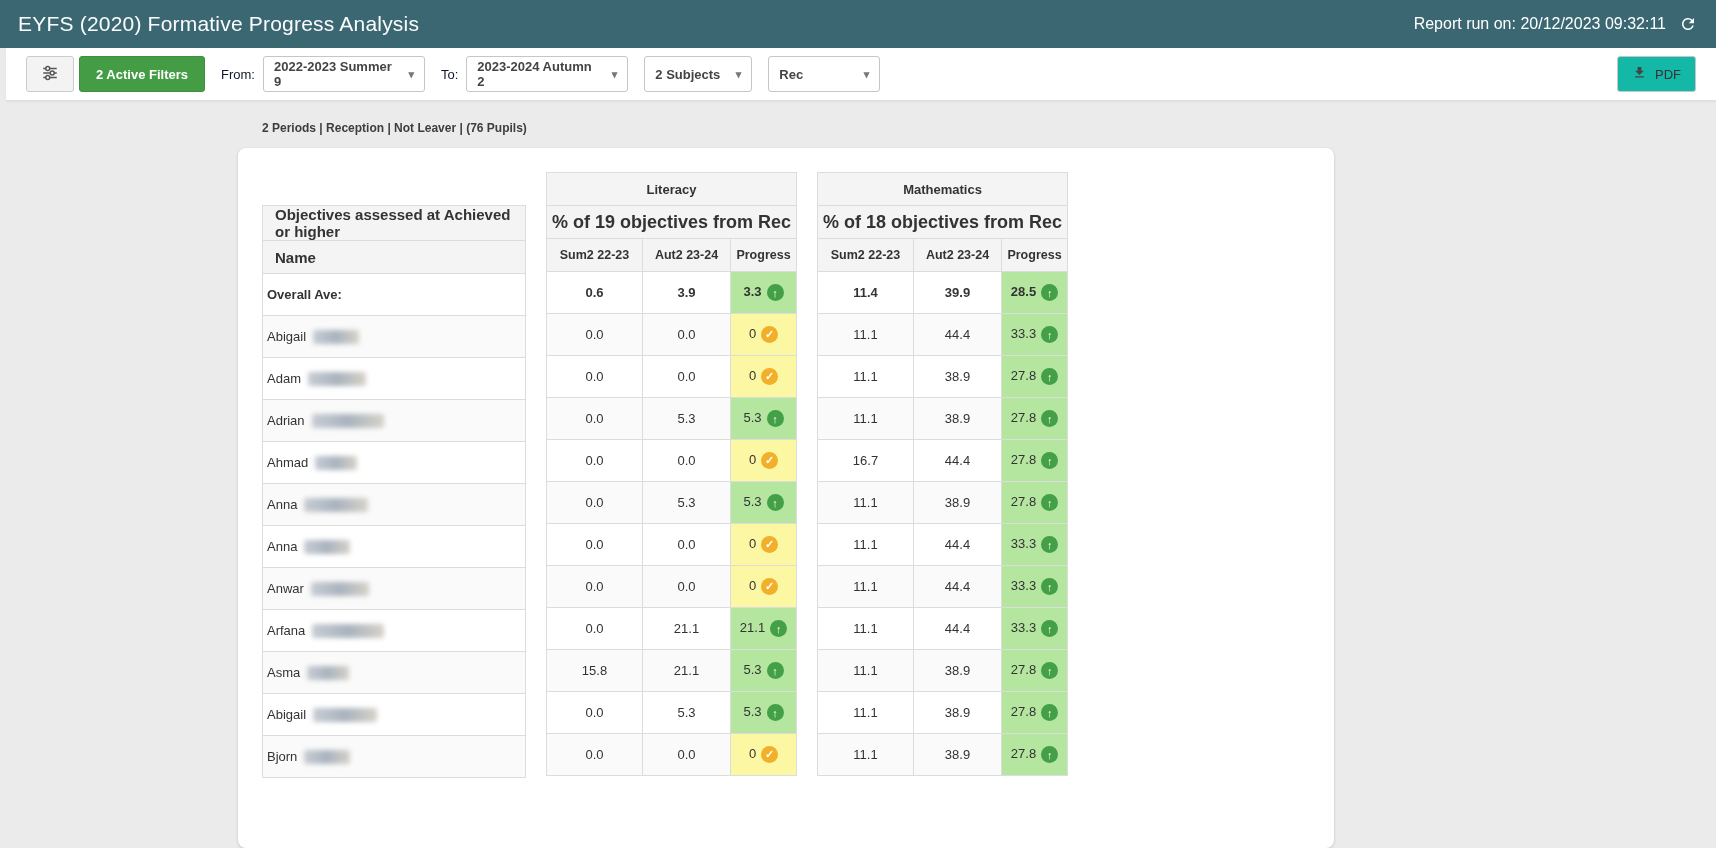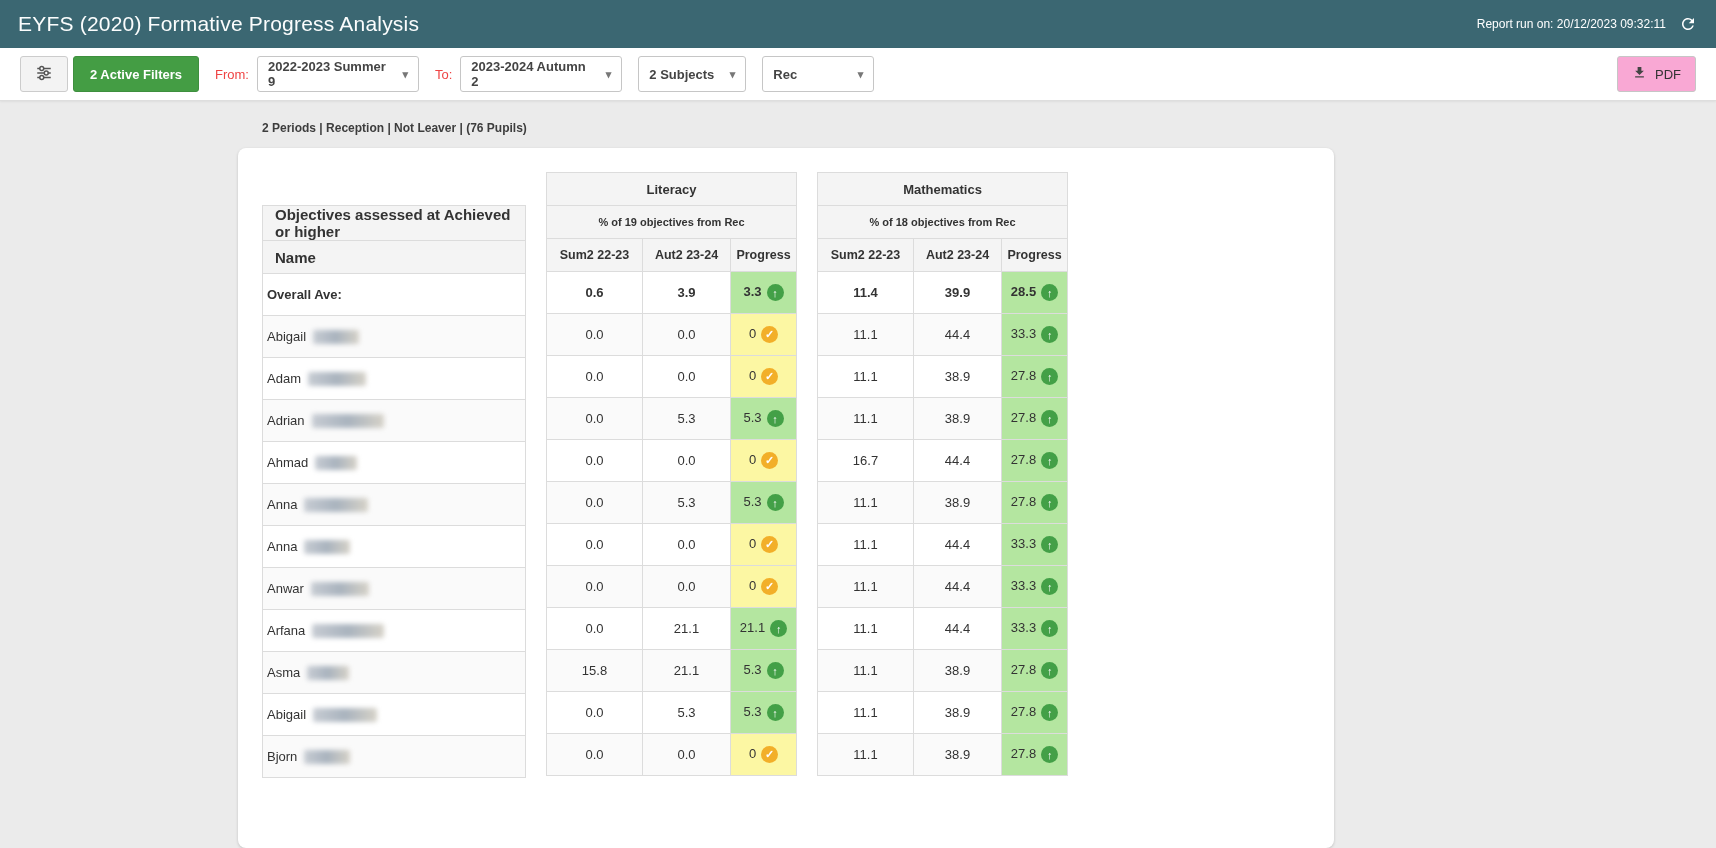--- a/index.html
+++ b/index.html
@@ -10,50 +10,51 @@
     color:#333;
     position:relative;
   }
 
   
   .topbar {
     height:48px; background:#3b6772; color:#fff;
     display:flex; align-items:center; padding:0 18px;
   }
   .topbar h1 { font-size:21px; font-weight:normal; color:#fbfdfd; letter-spacing:.2px; }
-  .topbar-right { margin-left:auto; display:flex; align-items:center; gap:12px; font-size:12px; }
+  .topbar-right { margin-left:auto; display:flex; align-items:center; gap:12px; font-size:16px; }
   .refresh-btn { width:20px; height:20px; display:flex; align-items:center; justify-content:center; cursor:pointer; }
 
   
   .toolbar {
     height:53px; background:#fff; display:flex; align-items:center;
     padding:15px 20px; border-bottom:1px solid #dedede;
     box-shadow:0 1px 2px rgba(0,0,0,.06);
+    margin-left:6px;
   }
   .btn { height:36px; border-radius:3px; font-family:inherit; font-size:13px; cursor:pointer; }
   .icon-btn {
     width:48px; background:#f3f3f3; border:1px solid #cccccc;
     display:flex; align-items:center; justify-content:center;
   }
   .btn-green {
     background:#449d44; color:#fff; border:1px solid #3e8f3e;
     font-weight:bold; padding:0 16px; margin-left:5px;
   }
-  .lbl { margin:0 8px 0 16px; font-size:13px; color:#ef4444; }
+  .lbl { margin:0 8px 0 16px; font-size:13px; color:#0f172a; }
   .dropdown {
     height:36px; background:#fff; border:1px solid #c6c6c6; border-radius:3px;
     display:flex; align-items:center; justify-content:space-between;
     padding:0 10px; font-size:13px; font-weight:bold; color:#444; cursor:pointer;
   }
   .dd-from, .dd-to { width:162px; }
   .dd-subjects { width:108px; margin-left:16px; }
   .dd-assess { width:112px; margin-left:16px; }
   .caret { font-size:11px; color:#777; margin-left:10px; }
   .btn-pdf {
-    margin-left:auto; background:#f9a8d4; border:1px solid #c6c6c6;
+    margin-left:auto; background:#14b8a6; border:1px solid #c6c6c6;
     display:flex; align-items:center; gap:8px; padding:0 14px; color:#333;
   }
 
   
   .summary { margin:20px 0 13px 262px; font-size:12px; font-weight:bold; color:#3d3d3d; }
   .card {
     margin-left:238px; width:1096px; min-height:700px;
     background:#fff; border-radius:8px; box-shadow:0 1px 3px rgba(0,0,0,.18);
     padding:24px;
   }
@@ -61,21 +62,21 @@
 
   table { border-collapse:collapse; font-size:13px; color:#333; table-layout:fixed; }
   th, td { border:1px solid #dcdcdc; }
   th { background:#f4f4f4; font-weight:bold;margin-top:24px; }
 
   .name-table { width:264px; margin-top:33px; }
   .obj-head, .name-head { height:33px; text-align:left; padding-left:12px; font-size:15px; }
 
   .subject-table { width:250px; }
   .subj-title { height:33px; text-align:center; font-size:13px; }
-  .subj-sub { height:33px; text-align:center; font-size:11px; }
+  .subj-sub { height:33px; text-align:center; font-size:18px; }
   .col-head th { height:33px; text-align:center; font-size:12.5px; }
 
   .data-row td { height:42px; }
   .name-cell { text-align:left; padding-left:4px; }
   .val-cell { text-align:center; }
   .prog-cell { text-align:center; white-space:nowrap; }
   .data-row:nth-child(even) td { background:#fafafa; }
   .prog-up, .data-row:nth-child(even) td.prog-up { background:#b4e6a0; }
   .prog-zero, .data-row:nth-child(even) td.prog-zero { background:#fcf7a3; }
   .bold td { font-weight:bold; }

